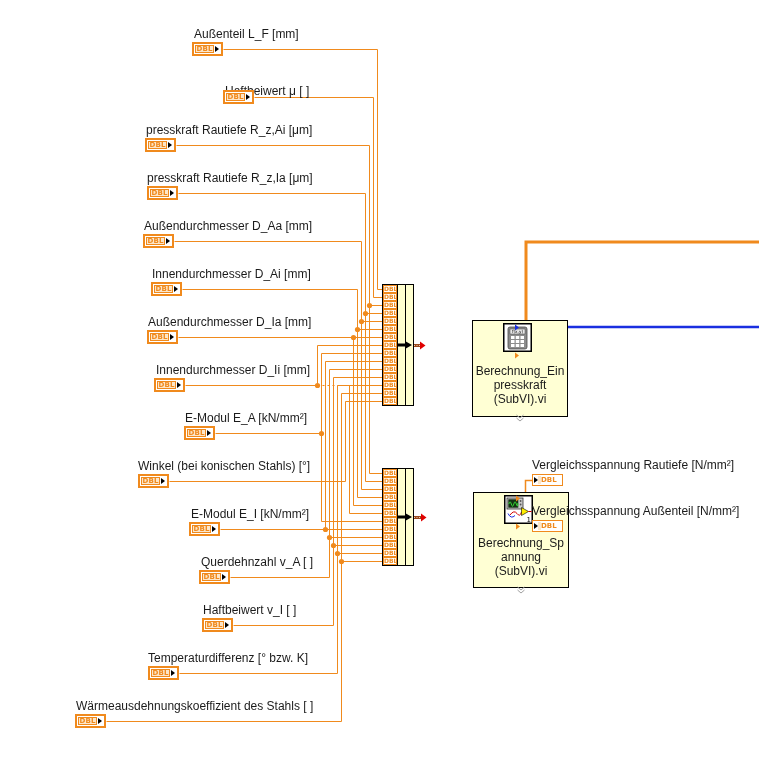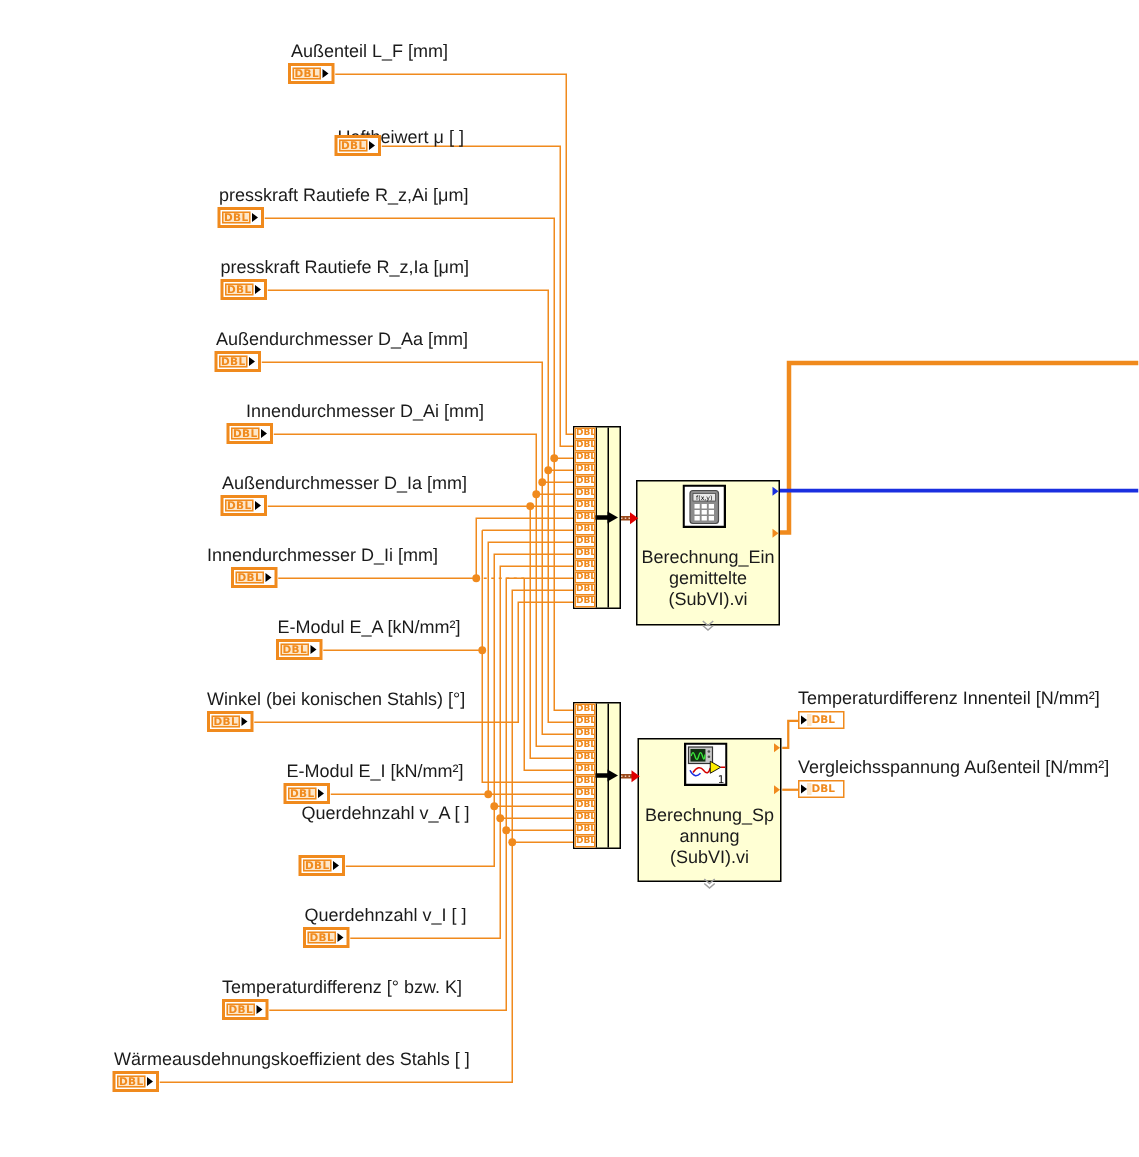--- a/index.html
+++ b/index.html
@@ -10,21 +10,21 @@
   .ctl .ty { position:absolute; left:1px; top:1px; width:19px; height:8px; box-sizing:border-box;
              border:1px solid #f08a1d; background:#fde6c8; color:#f08a1d;
              font:bold 7px/6px "DejaVu Sans", sans-serif; text-align:center; letter-spacing:0.2px; }
   .ctl .tri { position:absolute; right:2px; top:2px; width:0; height:0;
               border-top:3px solid transparent; border-bottom:3px solid transparent; border-left:4px solid #000; }
   .ind { position:absolute; width:31px; height:12px; box-sizing:border-box; border:1px solid #f08a1d; background:#fff; z-index:2; }
   .ind .tri { position:absolute; left:1px; top:2px; width:0; height:0;
               border-top:3px solid transparent; border-bottom:3px solid transparent; border-left:4px solid #000; }
   .ind .pad { position:absolute; left:5px; top:1px; width:3px; height:8px; background:#fde6c8; }
   .ind .ty { position:absolute; left:8px; top:1px; color:#f08a1d; font:bold 7px/8px "DejaVu Sans", sans-serif; }
-  .subvi { position:absolute; box-sizing:border-box; border:1px solid #000; background:#ffffd4; z-index:2; }
+  .subvi { position:absolute; box-sizing:border-box; border:1px solid #000; background:#ffffd4; z-index:2;margin-left:48px; }
   .subvi .icon { position:absolute; width:29px; height:29px; }
   .subvi .nm { position:absolute; left:0; right:0; top:43px; text-align:center; font-size:12px; line-height:14px; color:#1b1b1b; }
   .subvi .chev { position:absolute; left:50%; margin-left:-5px; top:87px; width:10px; height:8px; }
   .bundle { position:absolute; width:30px; box-sizing:content-box; border:1px solid #000; background:#ffffd0; z-index:2; }
   .bundle .col { position:absolute; top:0; bottom:0; width:1px; background:#000; }
   .bundle .cell { position:absolute; left:0; width:14px; height:8px; box-sizing:border-box;
                   border:1px solid #f08a1d; background:#fff; color:#f08a1d;
                   font:bold 6px/6px "DejaVu Sans", sans-serif; text-align:center; overflow:hidden; }
   svg.layer { position:absolute; left:0; top:0; }
 </style>
@@ -103,33 +103,33 @@
     <span class="ty">DBL</span>
     <span class="tri"></span>
   </div>
 
 <div class="lbl" style="left:144px;top:219px">Außendurchmesser D_Aa [mm]</div>
 <div class="ctl" style="left:143px;top:234px">
     <span class="ty">DBL</span>
     <span class="tri"></span>
   </div>
 
-<div class="lbl" style="left:164px;top:267px">Innendurchmesser D_Ai [mm]</div>
+<div class="lbl" style="left:152px;top:267px">Innendurchmesser D_Ai [mm]</div>
 <div class="ctl" style="left:151px;top:282px">
     <span class="ty">DBL</span>
     <span class="tri"></span>
   </div>
 
 <div class="lbl" style="left:148px;top:315px">Außendurchmesser D_Ia [mm]</div>
 <div class="ctl" style="left:147px;top:330px">
     <span class="ty">DBL</span>
     <span class="tri"></span>
   </div>
 
-<div class="lbl" style="left:138px;top:363px">Innendurchmesser D_Ii [mm]</div>
+<div class="lbl" style="left:156px;top:363px">Innendurchmesser D_Ii [mm]</div>
 <div class="ctl" style="left:154px;top:378px">
     <span class="ty">DBL</span>
     <span class="tri"></span>
   </div>
 
 <div class="lbl" style="left:185px;top:411px">E-Modul E_A [kN/mm²]</div>
 <div class="ctl" style="left:184px;top:426px">
     <span class="ty">DBL</span>
     <span class="tri"></span>
   </div>
@@ -139,27 +139,27 @@
     <span class="ty">DBL</span>
     <span class="tri"></span>
   </div>
 
 <div class="lbl" style="left:191px;top:507px">E-Modul E_I [kN/mm²]</div>
 <div class="ctl" style="left:189px;top:522px">
     <span class="ty">DBL</span>
     <span class="tri"></span>
   </div>
 
-<div class="lbl" style="left:201px;top:535px">Querdehnzahl v_A [ ]</div>
+<div class="lbl" style="left:201px;top:555px">Querdehnzahl v_A [ ]</div>
 <div class="ctl" style="left:199px;top:570px">
     <span class="ty">DBL</span>
     <span class="tri"></span>
   </div>
 
-<div class="lbl" style="left:203px;top:603px">Querdehnzahl v_I [ ]</div>
+<div class="lbl" style="left:203px;top:603px">Haftbeiwert v_I [ ]</div>
 <div class="ctl" style="left:202px;top:618px">
     <span class="ty">DBL</span>
     <span class="tri"></span>
   </div>
 
 <div class="lbl" style="left:148px;top:651px">Temperaturdifferenz [° bzw. K]</div>
 <div class="ctl" style="left:148px;top:666px">
     <span class="ty">DBL</span>
     <span class="tri"></span>
   </div>
@@ -221,21 +221,21 @@
           <rect x="12.75" y="17" width="3.5" height="3"></rect>
           <rect x="17.5" y="17" width="3.5" height="3"></rect>
         <rect x="8" y="21" width="3.5" height="3"></rect>
           <rect x="12.75" y="21" width="3.5" height="3"></rect>
           <rect x="17.5" y="21" width="3.5" height="3"></rect>
       </g>
     </svg>
   </div>
   <div class="nm">
     <div>Berechnung_Ein</div>
-    <div>gemittelte</div>
+    <div>presskraft</div>
     <div>(SubVI).vi</div>
   </div>
   <div class="chev">
     <svg width="10" height="8">
         <path d="M1.5,1 L5,4 L8.5,1 M1.5,4 L5,7 L8.5,4" stroke="#a0a0a0" fill="none" stroke-width="1"></path>
       </svg>
   </div>
 </div>
 
 <div class="subvi" style="left:425px;top:492px;width:96px;height:96px">
@@ -259,21 +259,21 @@
     <div>annung</div>
     <div>(SubVI).vi</div>
   </div>
   <div class="chev">
     <svg width="10" height="8">
         <path d="M1.5,1 L5,4 L8.5,1 M1.5,4 L5,7 L8.5,4" stroke="#a0a0a0" fill="none" stroke-width="1"></path>
       </svg>
   </div>
 </div>
 
-<div class="lbl" style="left:532px;top:458px">Temperaturdifferenz Innenteil [N/mm²]</div>
+<div class="lbl" style="left:532px;top:458px">Vergleichsspannung Rautiefe [N/mm²]</div>
 <div class="ind" style="left:532px;top:474px">
     <span class="tri"></span>
     <span class="pad"></span>
     <span class="ty">DBL</span>
   </div>
 
 <div class="lbl" style="left:532px;top:504px">Vergleichsspannung Außenteil [N/mm²]</div>
 <div class="ind" style="left:532px;top:520px">
     <span class="tri"></span>
     <span class="pad"></span>

